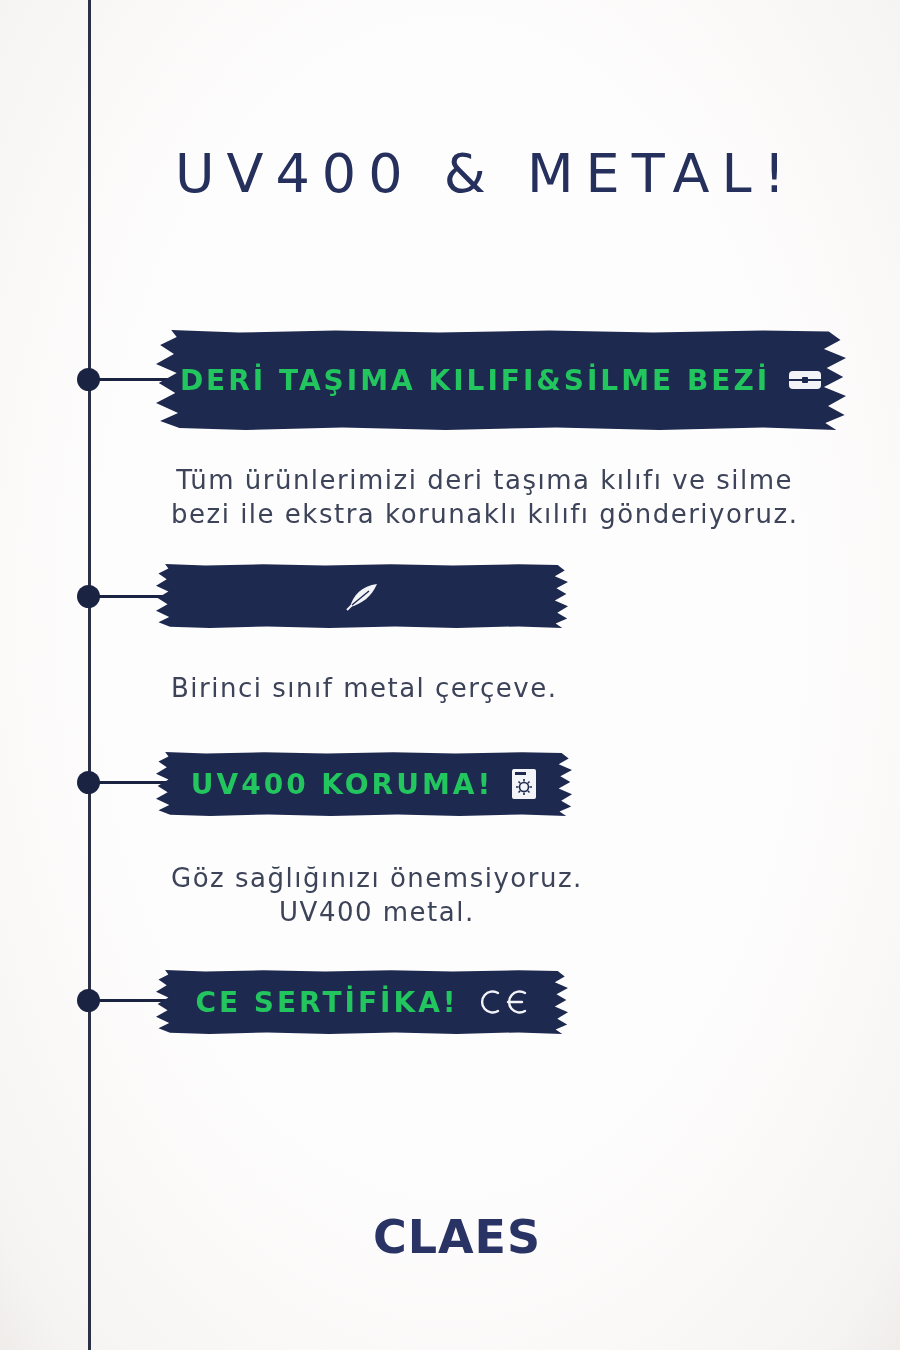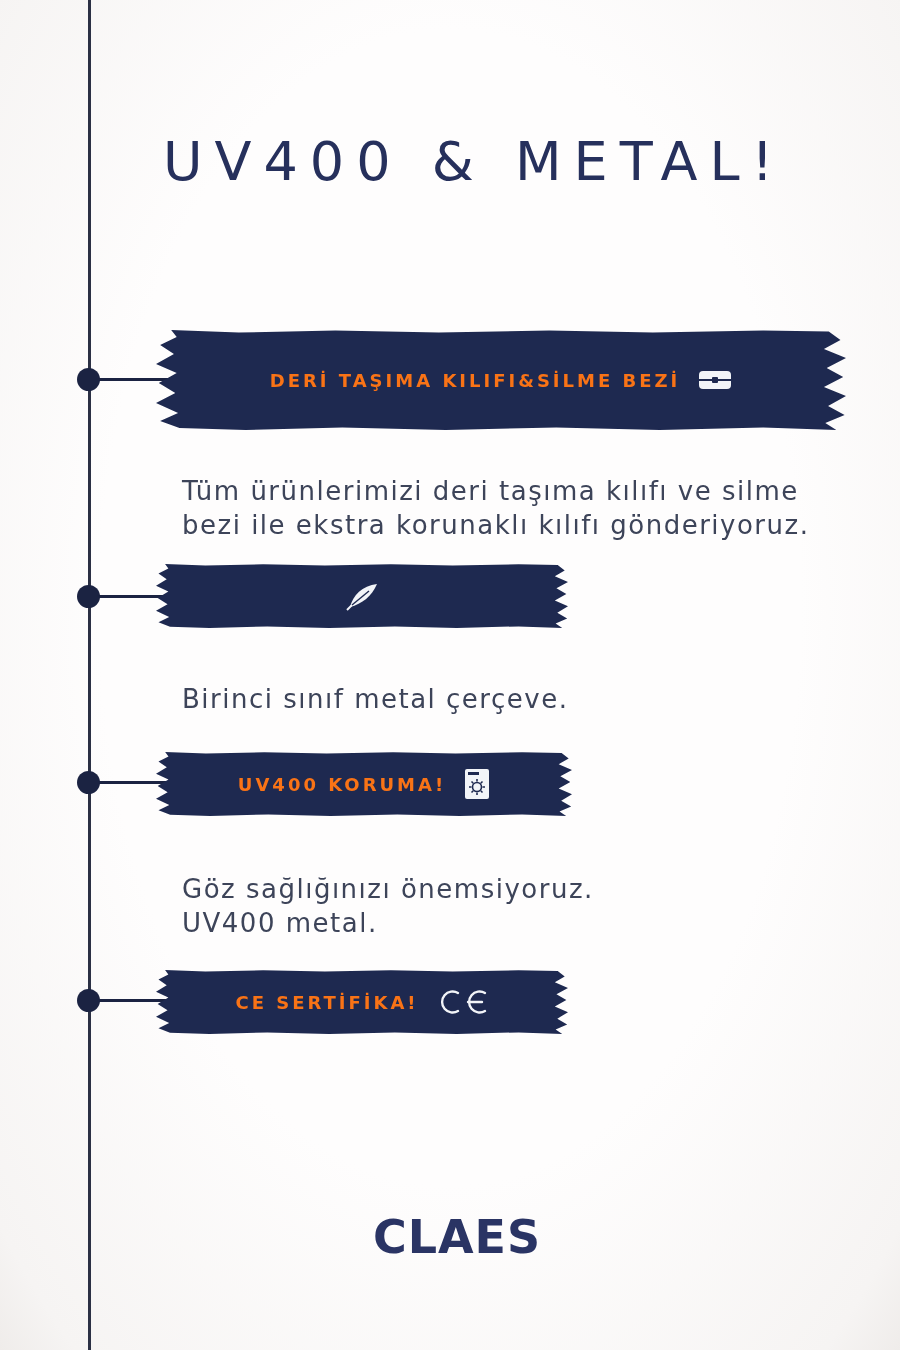--- a/index.html
+++ b/index.html
@@ -14,50 +14,50 @@
   }
   
   .vline{position:absolute;left:88px;top:0;width:3px;height:1350px;background:#2b3044;}
   .dot{position:absolute;left:77px;width:23px;height:23px;border-radius:50%;background:#1b2342;}
   .dot1{top:368px}.dot2{top:585px}.dot3{top:771px}.dot4{top:989px}
   .connector{position:absolute;left:92px;width:76px;height:3px;background:#1b2342;}
   .conn1{top:378px}.conn2{top:595px}.conn3{top:781px}.conn4{top:999px}
 
   
   .title{
-    position:absolute;left:163px;top:130px;margin:0;
+    position:absolute;left:163px;top:130px;margin:12px;
     font-size:54px;font-weight:400;letter-spacing:12px;
     color:#26305c;white-space:nowrap;
   }
 
   
   .banner{
     position:absolute;background:#1e2950;
     display:flex;align-items:center;justify-content:center;gap:18px;
     clip-path:polygon(
       2.2% 0%, 12% 2.5%, 26% 0.5%, 41% 2.5%, 57% 0.5%, 72% 2.5%, 88% 0.5%, 97.5% 1.5%,
       99.2% 10%, 96.8% 19%, 100% 28%, 97.2% 38%, 99.6% 47%, 96.8% 57%, 100% 66%,
       97.4% 76%, 99.8% 85%, 97% 93%, 98.6% 100%,
       88% 97.5%, 73% 100%, 58% 97.5%, 42% 100%, 27% 97.5%, 13% 100%, 3.4% 98%,
       0.6% 91%, 3.2% 83%, 0% 73%, 2.8% 63%, 0.4% 53%, 3% 43%, 0% 34%, 2.6% 24%, 0.6% 15%, 3% 7%
     );
   }
   .banner .label{
-    font-size:18px;font-weight:700;letter-spacing:3px;
-    color:#f97316;white-space:nowrap;
+    font-size:28px;font-weight:700;letter-spacing:3px;
+    color:#22c55e;white-space:nowrap;
   }
   .banner1{left:156px;top:330px;width:690px;height:100px;}
   .banner2{left:156px;top:564px;width:412px;height:64px;}
   .banner3{left:156px;top:752px;width:416px;height:64px;}
   .banner4{left:156px;top:970px;width:412px;height:64px;}
 
   .icon{display:inline-flex;align-items:center;justify-content:center;flex:0 0 auto;}
 
   
-  .body-text{position:absolute;margin:12px;color:#3d4459;font-size:26px;letter-spacing:1.5px;line-height:34px;}
+  .body-text{position:absolute;margin:1px;color:#3d4459;font-size:26px;letter-spacing:1.5px;line-height:34px;text-align:center;}
   .p1{left:170px;top:462px;}
   .p2{left:170px;top:670px;}
   .p3{left:170px;top:860px;}
   .body-text span{display:block;white-space:nowrap;}
 
   
   .logo{
     position:absolute;left:7px;top:1210px;width:100%;margin:0;
     text-align:center;font-size:46px;font-weight:700;letter-spacing:1px;color:#2a3464;
   }

